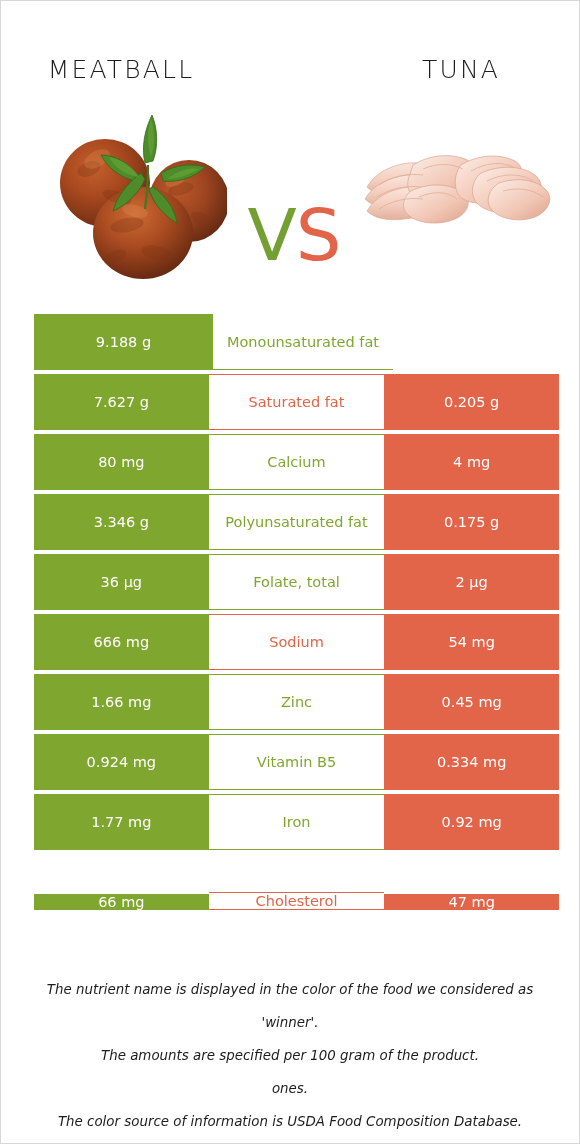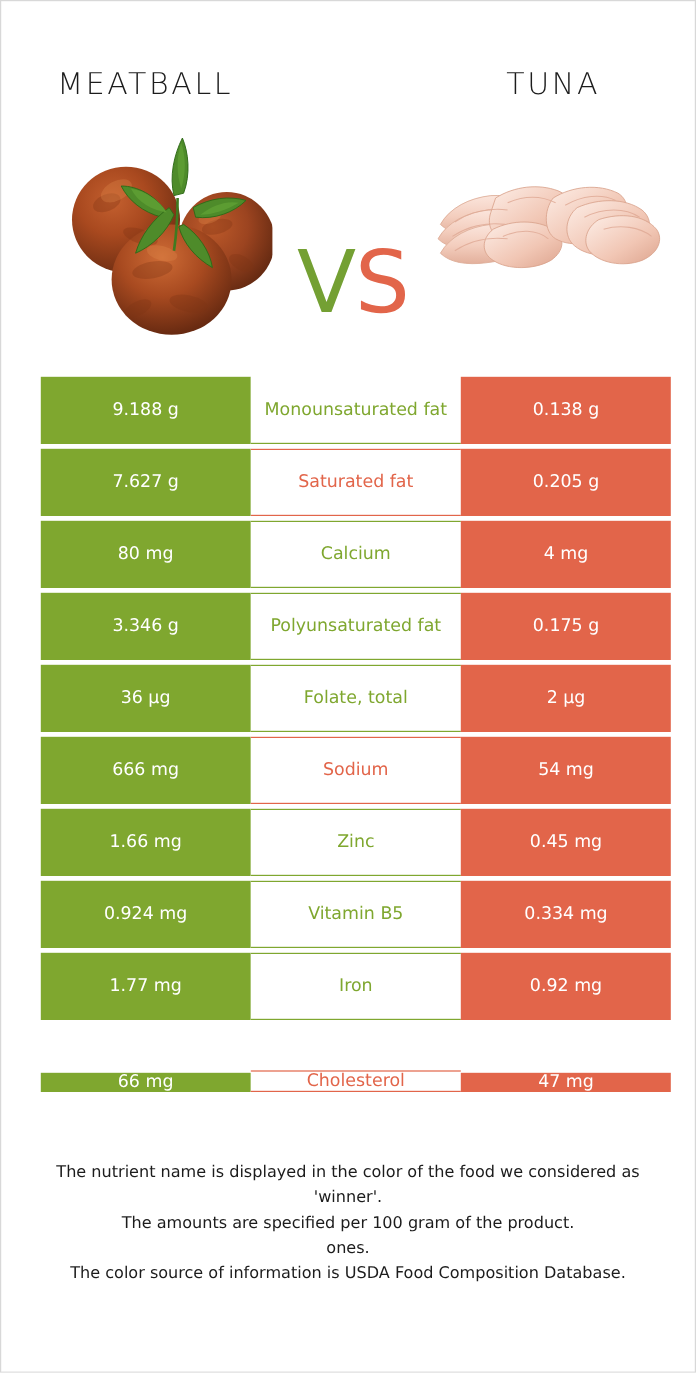--- a/index.html
+++ b/index.html
@@ -95,21 +95,21 @@
 
   
   .footer {
     position:absolute; left:20px; top:966px; width:538px;
     text-align:center;
     font-family:"DejaVu Sans", sans-serif;
     font-size:13.4px;
     line-height:21px;
     color:#1c1c1c;
   }
-  .footer p { margin:0; }
+  .footer p { margin:12px;font-style:italic; }
 </style>
 </head>
 <body>
 
 <div class="page">
 
   <div class="titles">
     <div class="title title-left">MEATBALL</div>
     <div class="title title-right">TUNA</div>
   </div>
@@ -213,21 +213,20 @@
         <path d="M134 60 C150 52 168 52 180 60"></path>
         <path d="M150 70 C164 66 180 68 190 76"></path>
       </g>
     </svg>
   </div>
 
   <div class="table">
       <div class="row first">
         <div class="cell cell-left">9.188 g</div>
         <div class="cell cell-mid mid-green" style="border-top-color: transparent;">Monounsaturated fat</div>
-        <div class="cell cell-right">0.138 g</div>
       </div>
       <div class="row">
         <div class="cell cell-left">7.627 g</div>
         <div class="cell cell-mid mid-orange">Saturated fat</div>
         <div class="cell cell-right">0.205 g</div>
       </div>
       <div class="row">
         <div class="cell cell-left">80 mg</div>
         <div class="cell cell-mid mid-green">Calcium</div>
         <div class="cell cell-right">4 mg</div>

